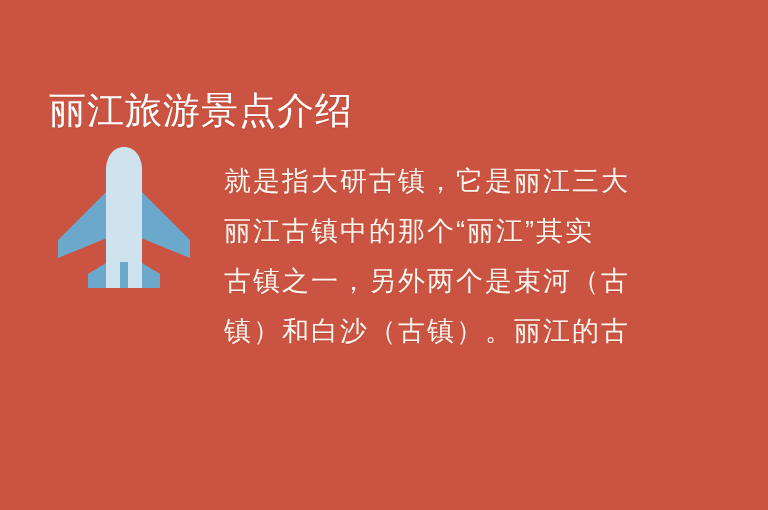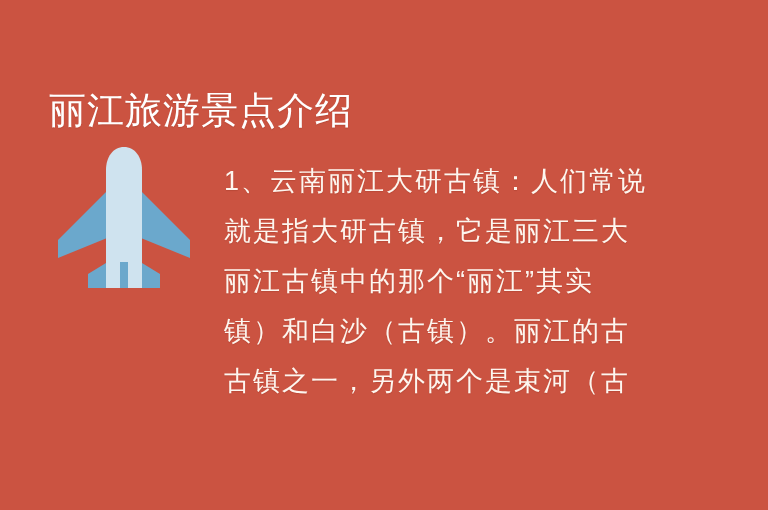--- a/index.html
+++ b/index.html
@@ -77,20 +77,19 @@
 
       <path d="M68 108 L104 130 L104 144 L32 144 L32 130 Z" fill="#6ba8cc"></path>
 
       <path d="M68 3 C79 3 86 13 86 26 L86 144 L50 144 L50 26 C50 13 57 3 68 3 Z" fill="#cfe3ef"></path>
 
       <rect x="64" y="118" width="8" height="26" fill="#6ba8cc"></rect>
     </svg>
   </div>
 
   <div id="body-text">
-    <div class="body-line">1、云南丽江大研古镇：人们常说</div>
     <div class="body-line">就是指大研古镇，它是丽江三大</div>
     <div class="body-line">丽江古镇中的那个“丽江”其实</div>
+    <div class="body-line">古镇之一，另外两个是束河（古</div>
     <div class="body-line">镇）和白沙（古镇）。丽江的古</div>
-    <div class="body-line">古镇之一，另外两个是束河（古</div>
   </div>
 
 </div>
 
 </body></html>

